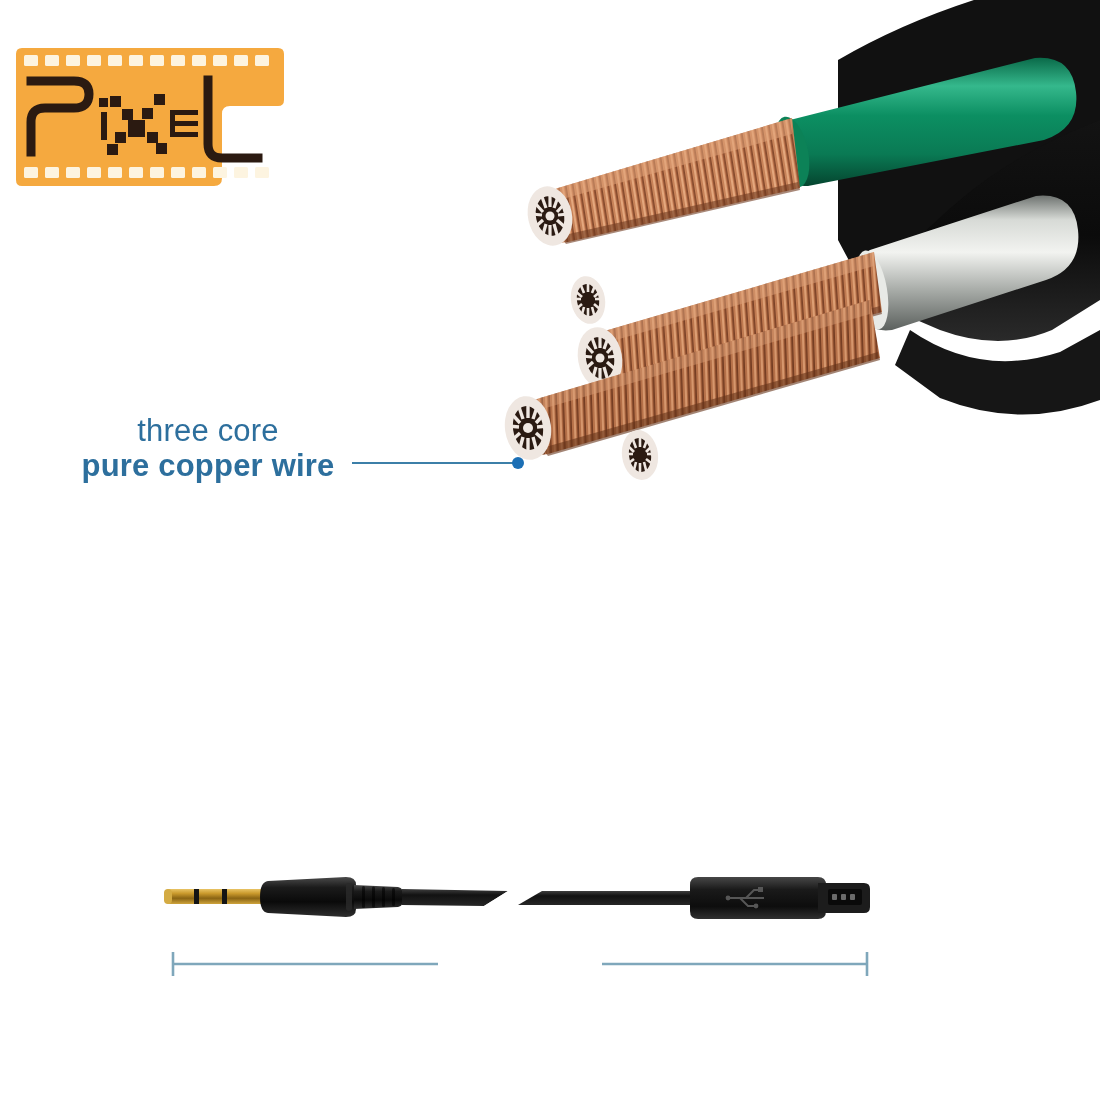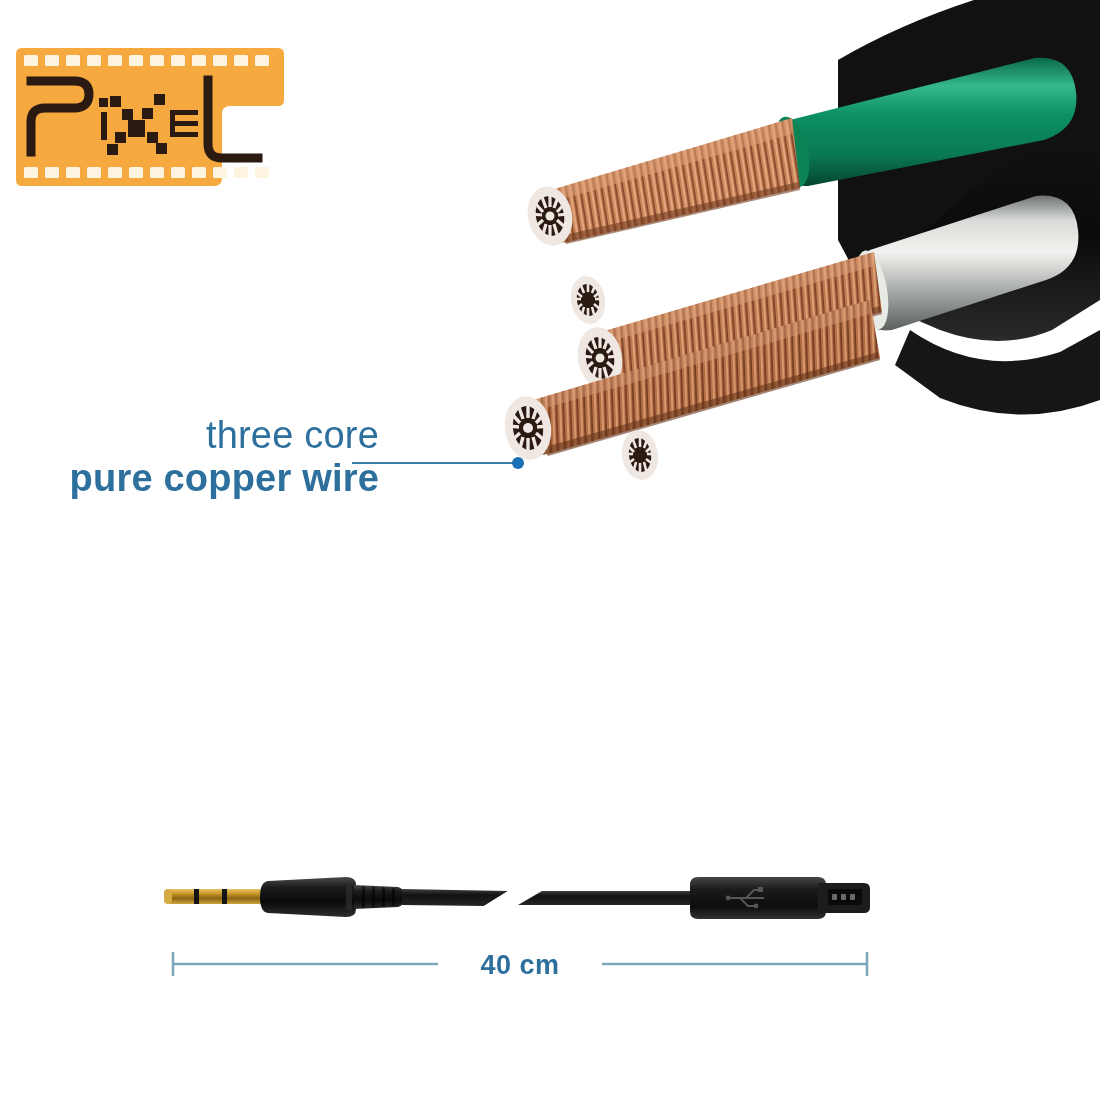--- a/index.html
+++ b/index.html
@@ -25,27 +25,27 @@
     left: 12px;
     top: 36px;
     width: 276px;
     height: 162px;
   }
   .logo-svg { display: block; width: 100%; height: 100%; }
 
   
   #callout {
     position: absolute;
-    left: 19px;
+    left: 28px;
     top: 414px;
     width: 360px;
-    text-align: right;
+    text-align: center;
     line-height: 1.12;
     color: #2d6f9d;
-    font-size: 38px;
+    font-size: 31px;
     font-weight: 400;
     letter-spacing: 0.2px;
     white-space: nowrap;
   }
   #callout .l1 { display: block; }
   #callout .l2 { display: block; font-weight: bold; }
 
   
   #leader {
     position: absolute;
@@ -486,16 +486,15 @@
 
   <div id="dimension">
     <svg class="dim-svg" viewBox="0 0 700 46" xmlns="http://www.w3.org/2000/svg">
       <g stroke="#7fa7bb" stroke-width="2.6">
         <line x1="3" y1="4" x2="3" y2="28"></line>
         <line x1="3" y1="16" x2="268" y2="16"></line>
         <line x1="432" y1="16" x2="697" y2="16"></line>
         <line x1="697" y1="4" x2="697" y2="28"></line>
       </g>
     </svg>
-    <div id="dim-label">40 cm</div>
   </div>
 
 </div>
 
 </body></html>

